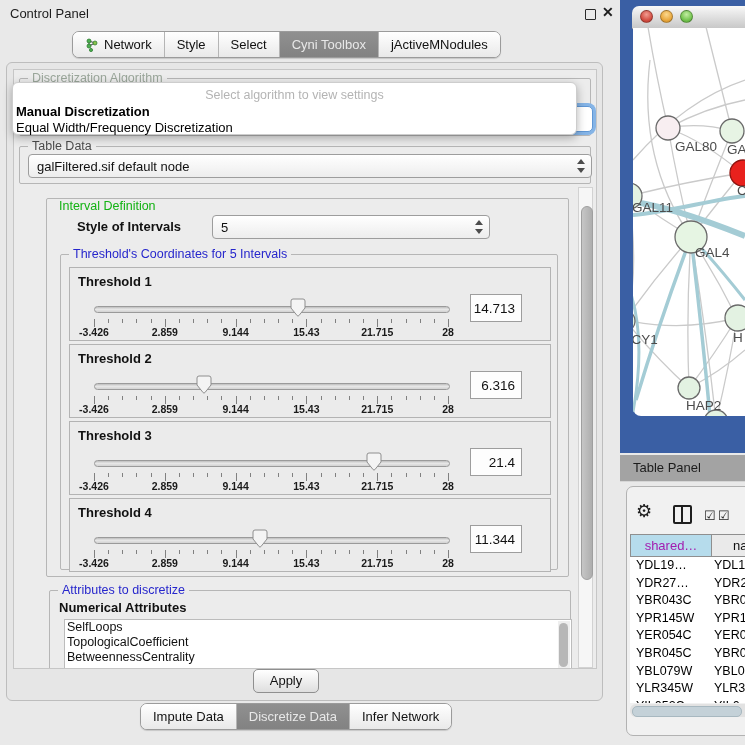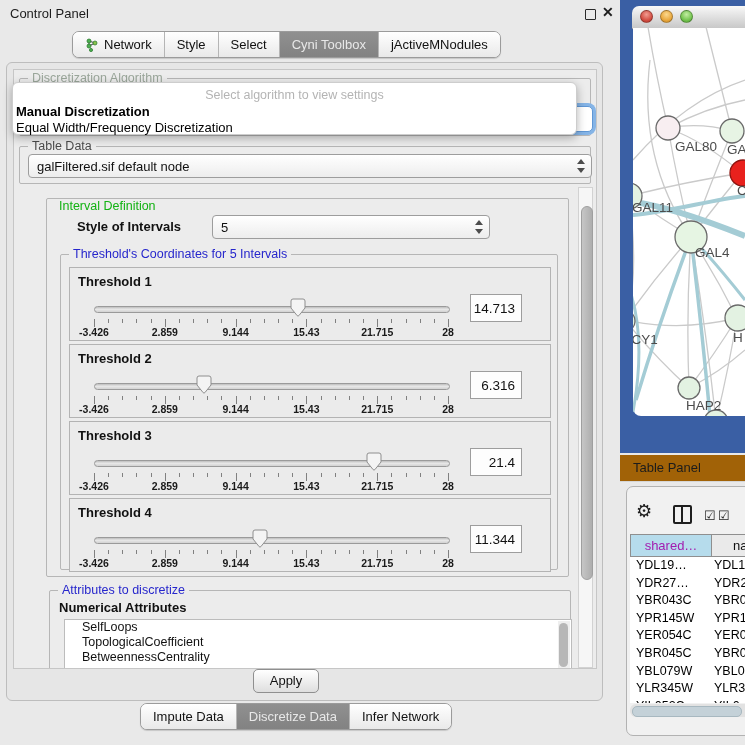--- a/index.html
+++ b/index.html
@@ -56,39 +56,39 @@
   .tick{position:absolute;top:0;width:1px;height:4px;background:#808080;}
   .tick.major{height:8px;}
   .tick-labels{position:absolute;left:24px;top:58px;width:354px;height:12px;}
   .tick-labels span{position:absolute;transform:translateX(-50%);font-size:10.5px;font-weight:bold;color:#1a1a1a;white-space:nowrap;}
   .t-value{position:absolute;left:400px;top:26px;width:52px;height:28px;background:#fdfdfd;border:1px solid #9d9d9d;font-size:13.5px;color:#111;line-height:28px;text-align:right;padding-right:6px;box-sizing:border-box;}
 
   .bold-label{font-weight:bold;font-size:13px;color:#111;}
 
   
   #attr-list{position:absolute;left:14px;top:28px;width:506px;height:90px;background:#ffffff;border:1px solid #bcbcbc;}
-  .list-item{font-size:12.5px;color:#111;padding:1px 0 1px 17px;line-height:13px;}
+  .list-item{font-size:12.5px;color:#111;padding:1px 0 1px 2px;line-height:13px;}
   #attr-scroll{position:absolute;right:1px;top:1px;width:12px;height:86px;background:#efefef;}
   #attr-thumb{position:absolute;left:1px;top:2px;width:9px;height:44px;background:#b7b7b7;border-radius:5px;}
 
   
   #main-scroll{left:578px;top:187px;width:15px;height:481px;background:#f6f6f6;border:1px solid #d2d2d2;box-sizing:border-box;}
   #main-thumb{left:2px;top:18px;width:10px;height:372px;background:linear-gradient(90deg,#c6c6c6,#aeaeae);border-radius:6px;border:1px solid #9f9f9f;}
 
   #apply-btn{left:253px;top:669px;width:64px;height:22px;background:linear-gradient(#ffffff,#dedede);border:1px solid #8f8f8f;border-radius:5px;font-size:13px;color:#111;text-align:center;line-height:21px;}
 
   
   #net-window{left:620px;top:0;width:125px;height:453px;background:#3a5fa4;}
   #net-titlebar{left:12px;top:6px;width:113px;height:22px;background:linear-gradient(#f8f8f8,#c8c8c8);border-top-left-radius:7px;border-bottom:1px solid #9a9a9a;}
   .light{position:absolute;top:4px;width:13px;height:13px;border-radius:50%;}
   #net-canvas{left:13px;top:28px;width:112px;height:388px;background:#ffffff;border-bottom-left-radius:8px;}
   #net-svg{left:0;top:0;}
 
   
-  #tp-bar{left:620px;top:455px;width:125px;height:26px;background:#a16207;border-bottom:1px solid #d6d6d6;}
+  #tp-bar{left:620px;top:455px;width:125px;height:26px;background:#a3a3a3;border-bottom:1px solid #d6d6d6;}
   #tp-title{left:13px;top:5px;font-size:13px;color:#1c1c1c;}
   #tp-box{left:626px;top:486px;width:125px;height:248px;background:#f1f1f1;border:1px solid #b2b2b2;border-radius:7px;}
   #gear-icon{left:9px;top:13px;font-size:18px;color:#1e1e1e;}
   #split-icon{left:46px;top:18px;width:15px;height:15px;border:2px solid #1e1e1e;border-radius:2px;}
   #split-icon:before{content:"";position:absolute;left:6px;top:0;width:2px;height:15px;background:#1e1e1e;}
   .check-icon{top:21px;font-size:13px;color:#1e1e1e;}
   #tp-table{left:3px;top:47px;width:122px;height:169px;overflow:hidden;background:#fff;}
   #tp-header{display:flex;height:23px;border:1px solid #8f8f8f;box-sizing:border-box;}
   #tp-h1{width:80px;background:#b6dcec;border-right:1px solid #8f8f8f;font-size:13px;color:#a21caf;text-align:center;line-height:21px;}
   #tp-h2{flex:1;background:#eaeaea;font-size:13px;color:#111;line-height:21px;padding-left:21px;}

